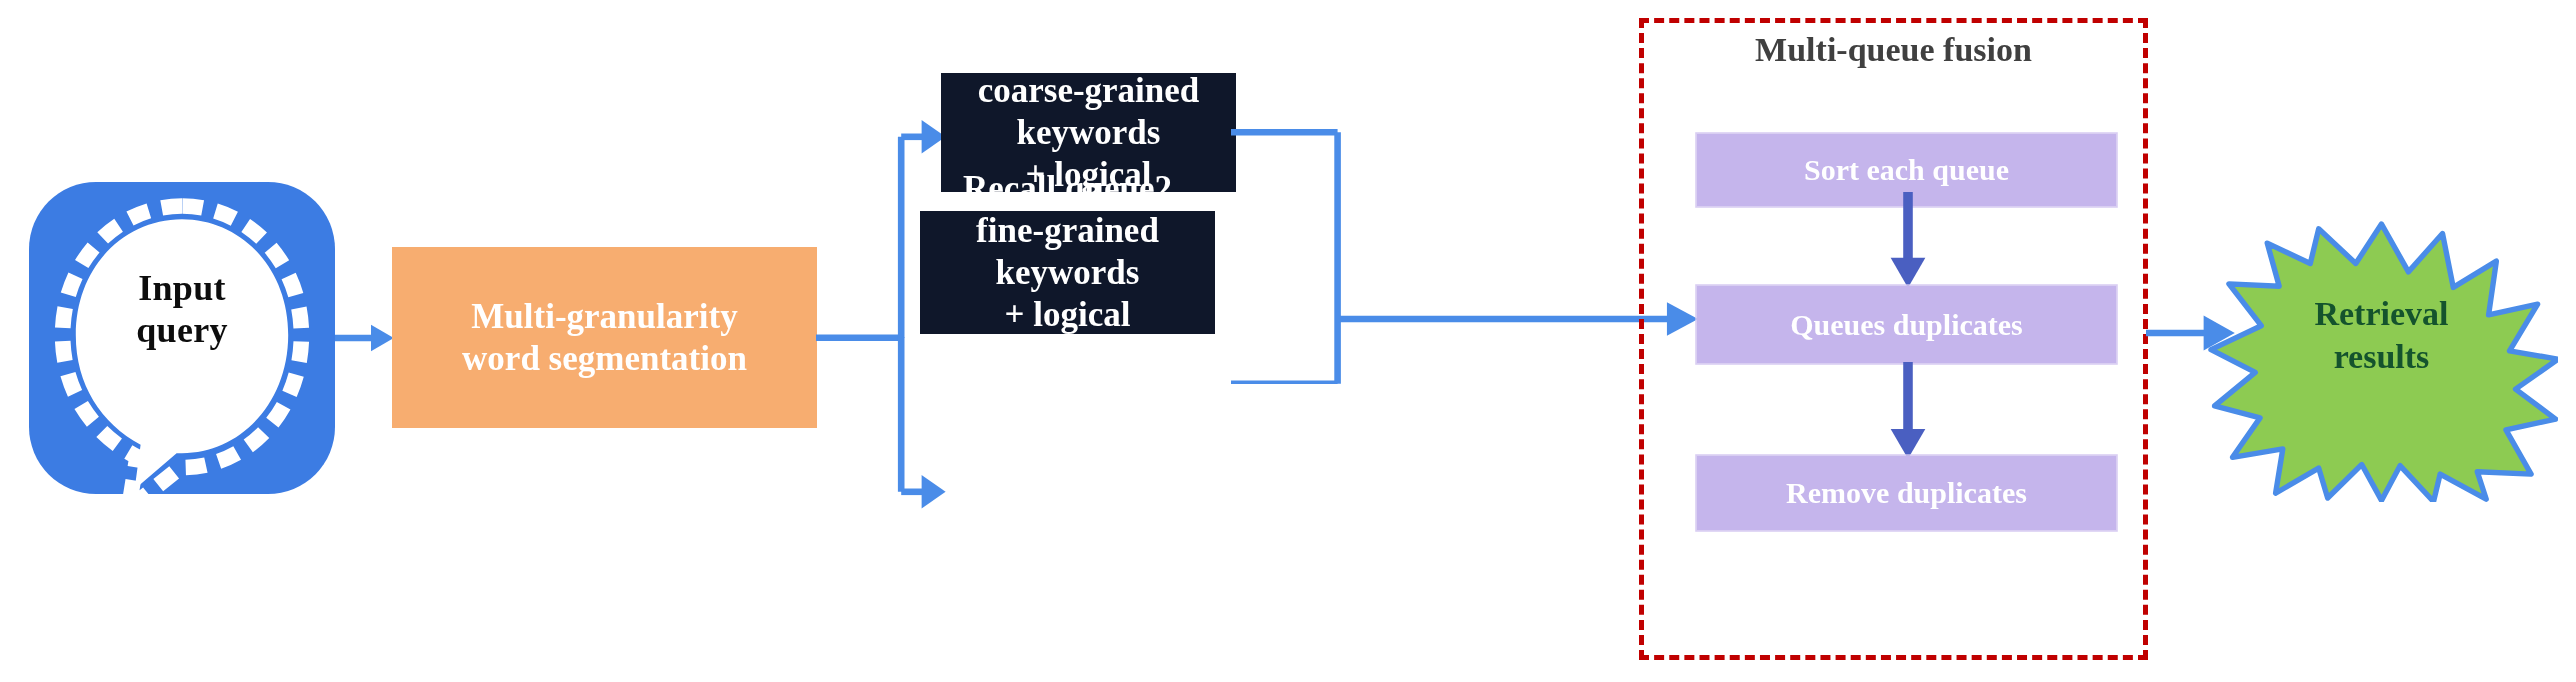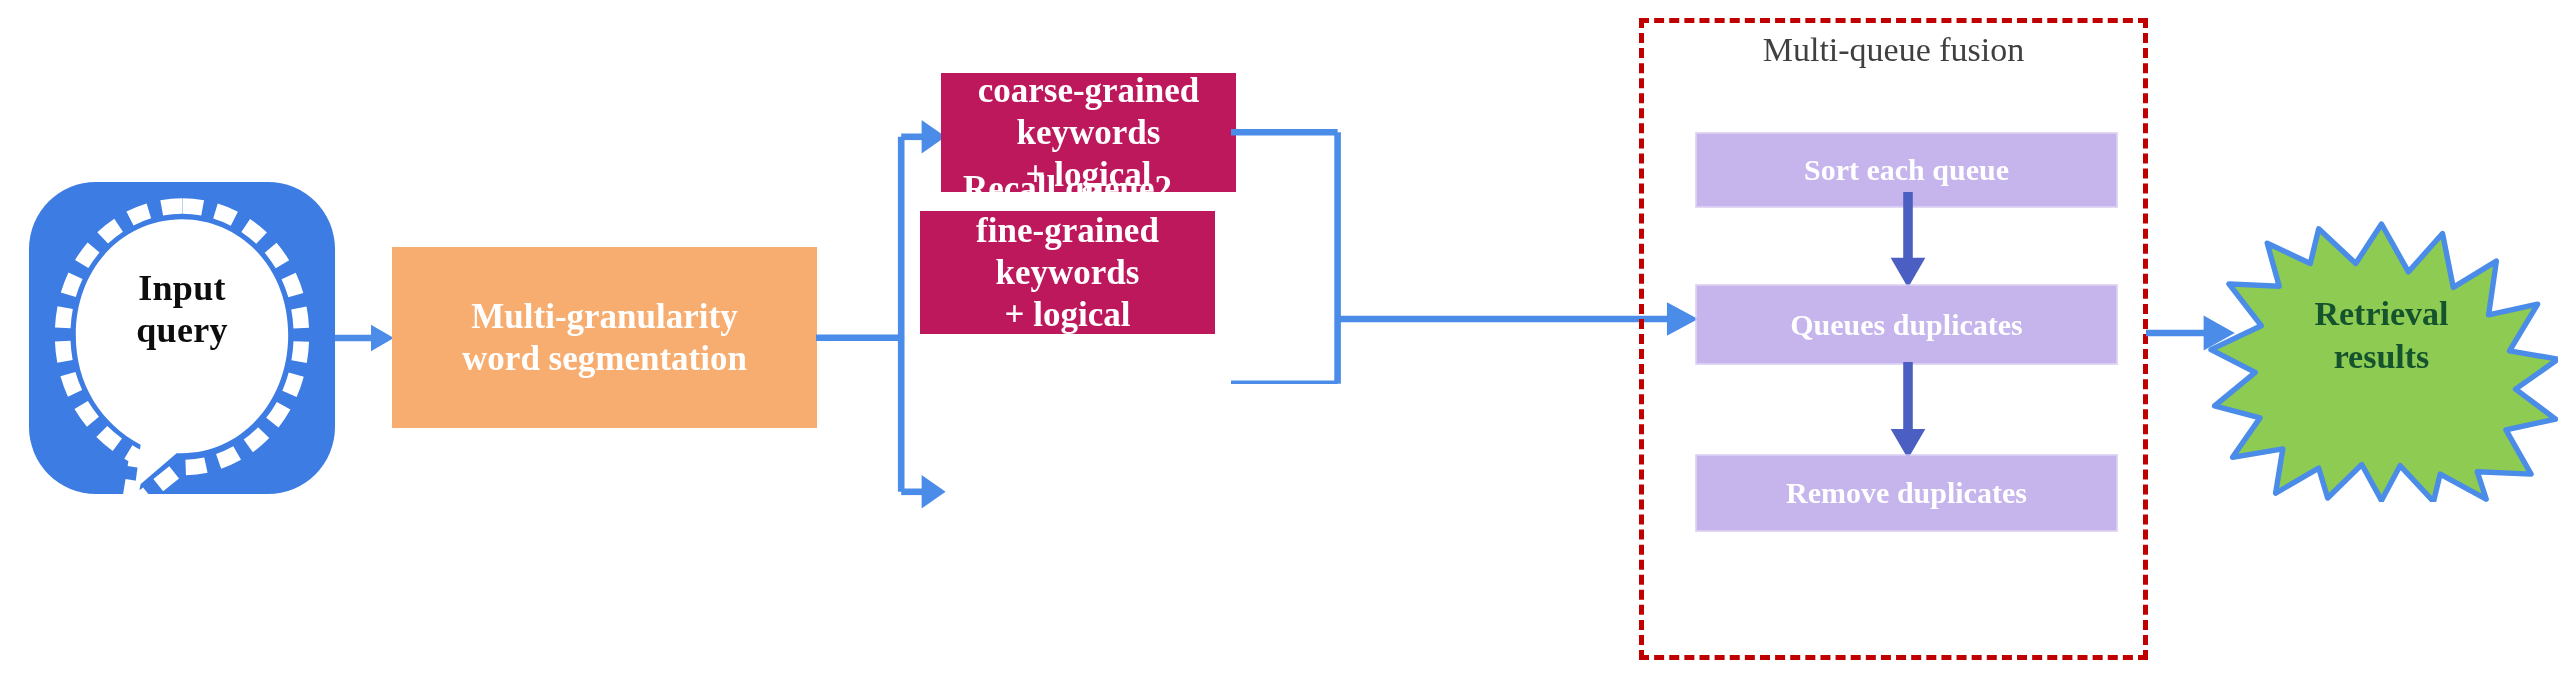--- a/index.html
+++ b/index.html
@@ -21,35 +21,35 @@
   }
 
   
   .box{position:absolute;display:flex;align-items:center;justify-content:center;
        text-align:center;color:#ffffff;font-weight:bold;
        font-family:"Liberation Serif",serif;line-height:1.2;}
 
   #seg-box{left:392px;top:247px;width:425px;height:181px;background:#F7AD70;
            font-size:35px;padding:0 8.4px;box-sizing:border-box;}
 
-  .recall-box{background:#be185d;font-size:35px;padding:0 6px;box-sizing:border-box;}
+  .recall-box{background:#0f172a;font-size:35px;padding:0 6px;box-sizing:border-box;}
   #recall1-box{left:941px;top:73px;width:295px;height:119px;}
   #recall2-box{left:920px;top:211px;width:295px;height:123px;}
 
   .fusion-box{background:#C5B5EC;font-size:30px;box-sizing:border-box;
               box-shadow:0 0 0 1.8px rgba(210,198,240,.85);}
   #sort-box{left:1697px;top:134px;width:419px;height:72px;}
   #integrate-box{left:1697px;top:286px;width:419px;height:77px;}
   #dedup-box{left:1697px;top:456px;width:419px;height:74px;}
 
   
   #fusion-group{left:1639px;top:18px;width:509px;height:642px;
                 border:5.4px dashed #C00000;box-sizing:border-box;background:transparent;}
   #fusion-title{left:1639px;top:31px;width:509px;text-align:center;
-                color:#404040;font-weight:normal;font-size:34px;
+                color:#404040;font-weight:bold;font-size:34px;
                 font-family:"Liberation Serif",serif;}
 
   
   #retrieval-node{left:2205px;top:220px;width:353px;height:282px;}
   #retrieval-node svg{position:absolute;left:0;top:0;width:353px;height:282px;}
   #retrieval-node .label{position:absolute;left:0;right:0;top:73px;text-align:center;
     color:#14532d;font-weight:bold;font-size:34px;line-height:1.25;
     font-family:"Liberation Serif",serif;}
 
   

